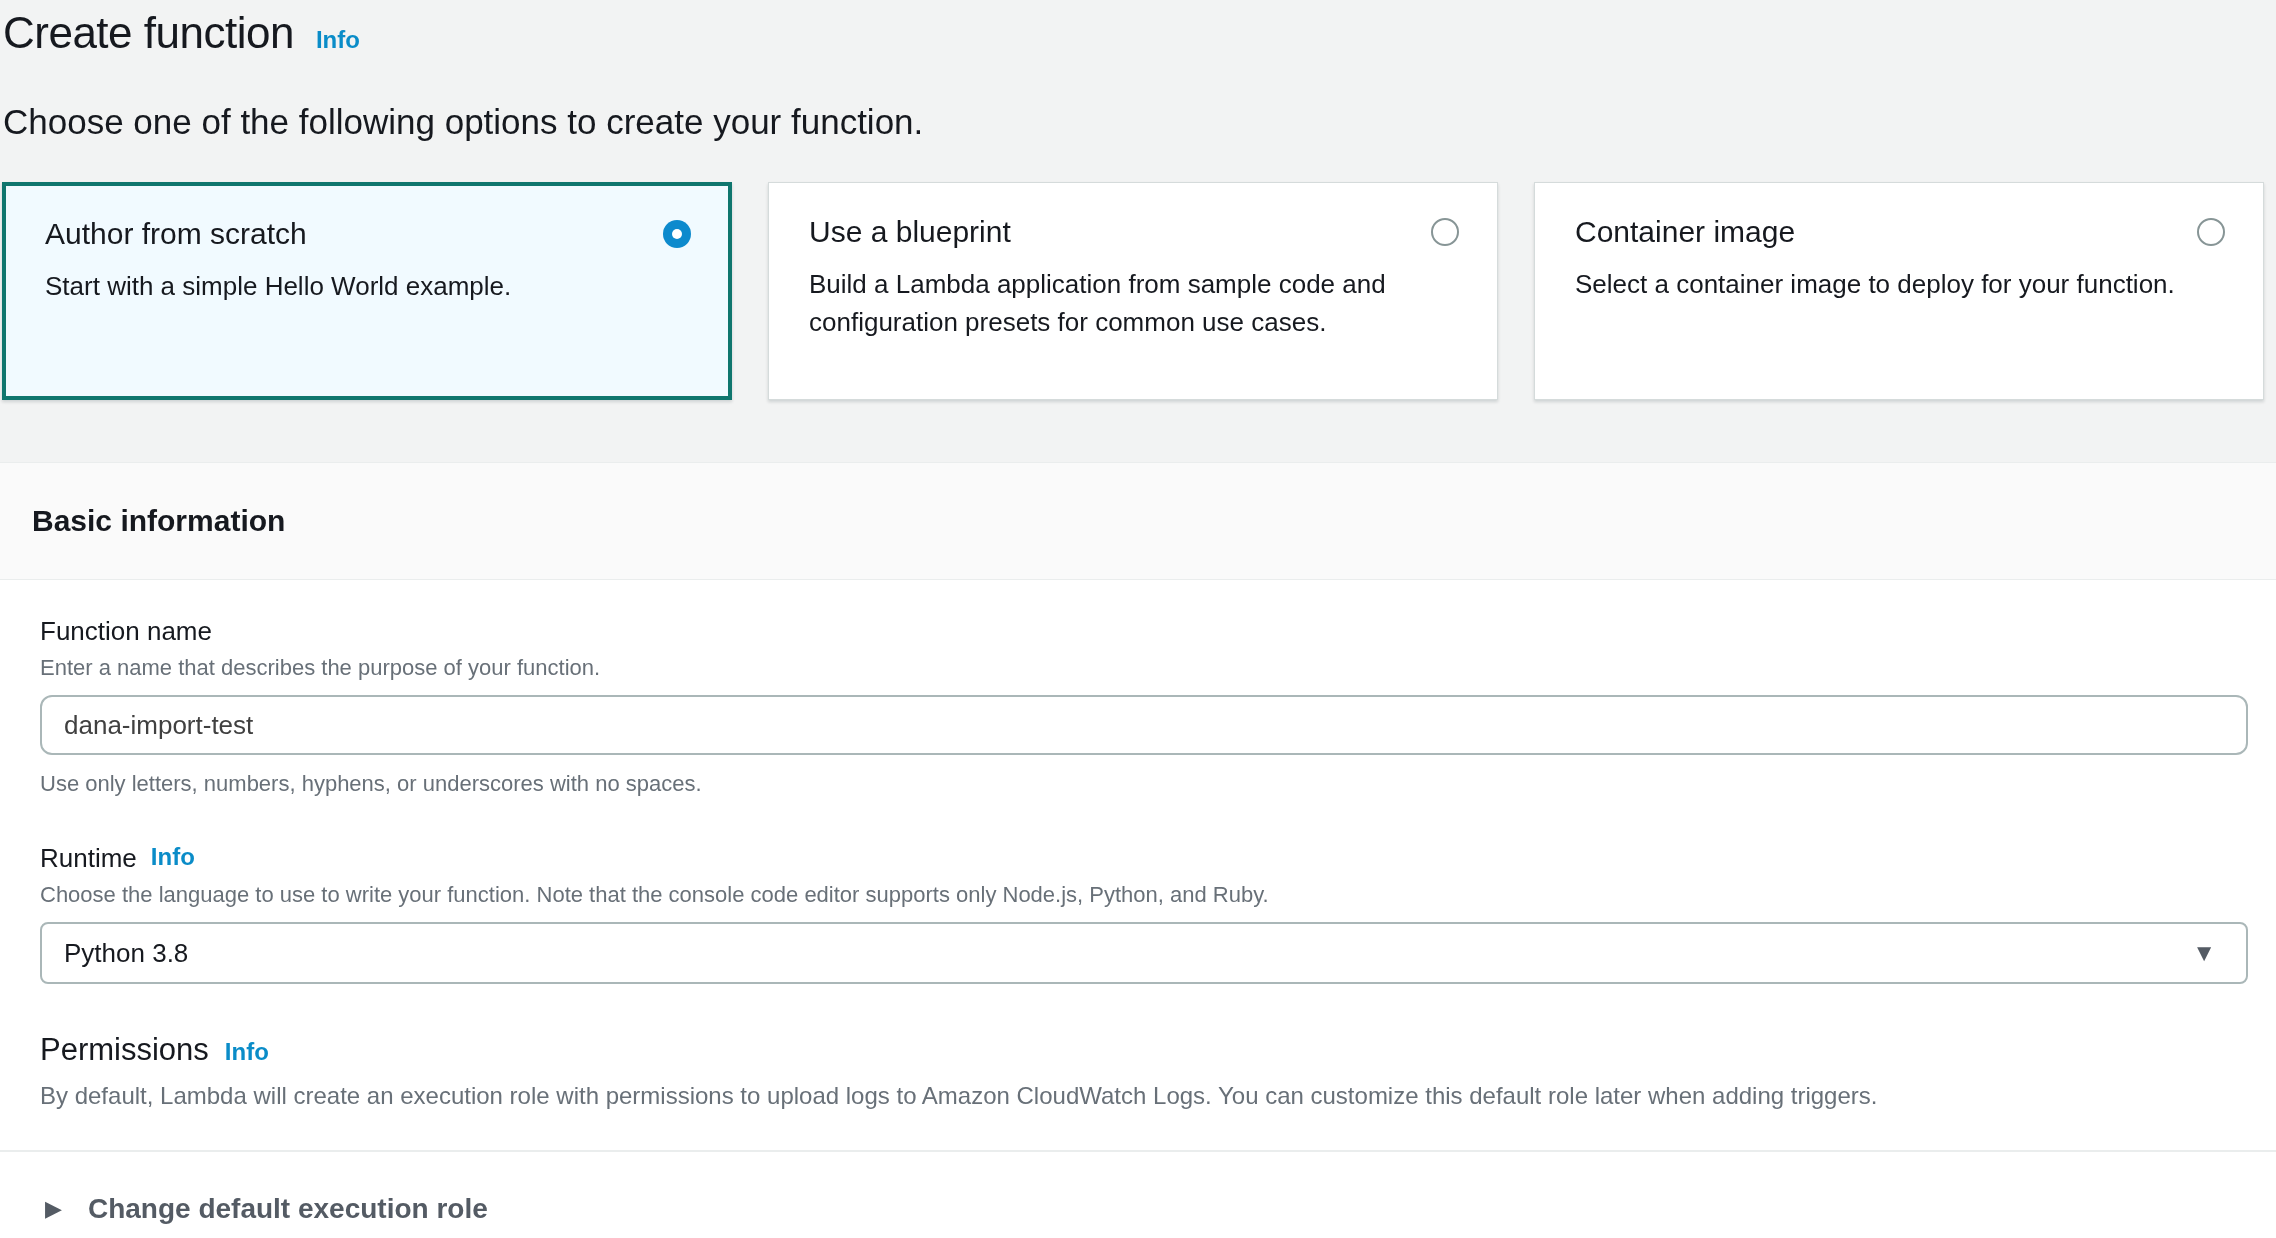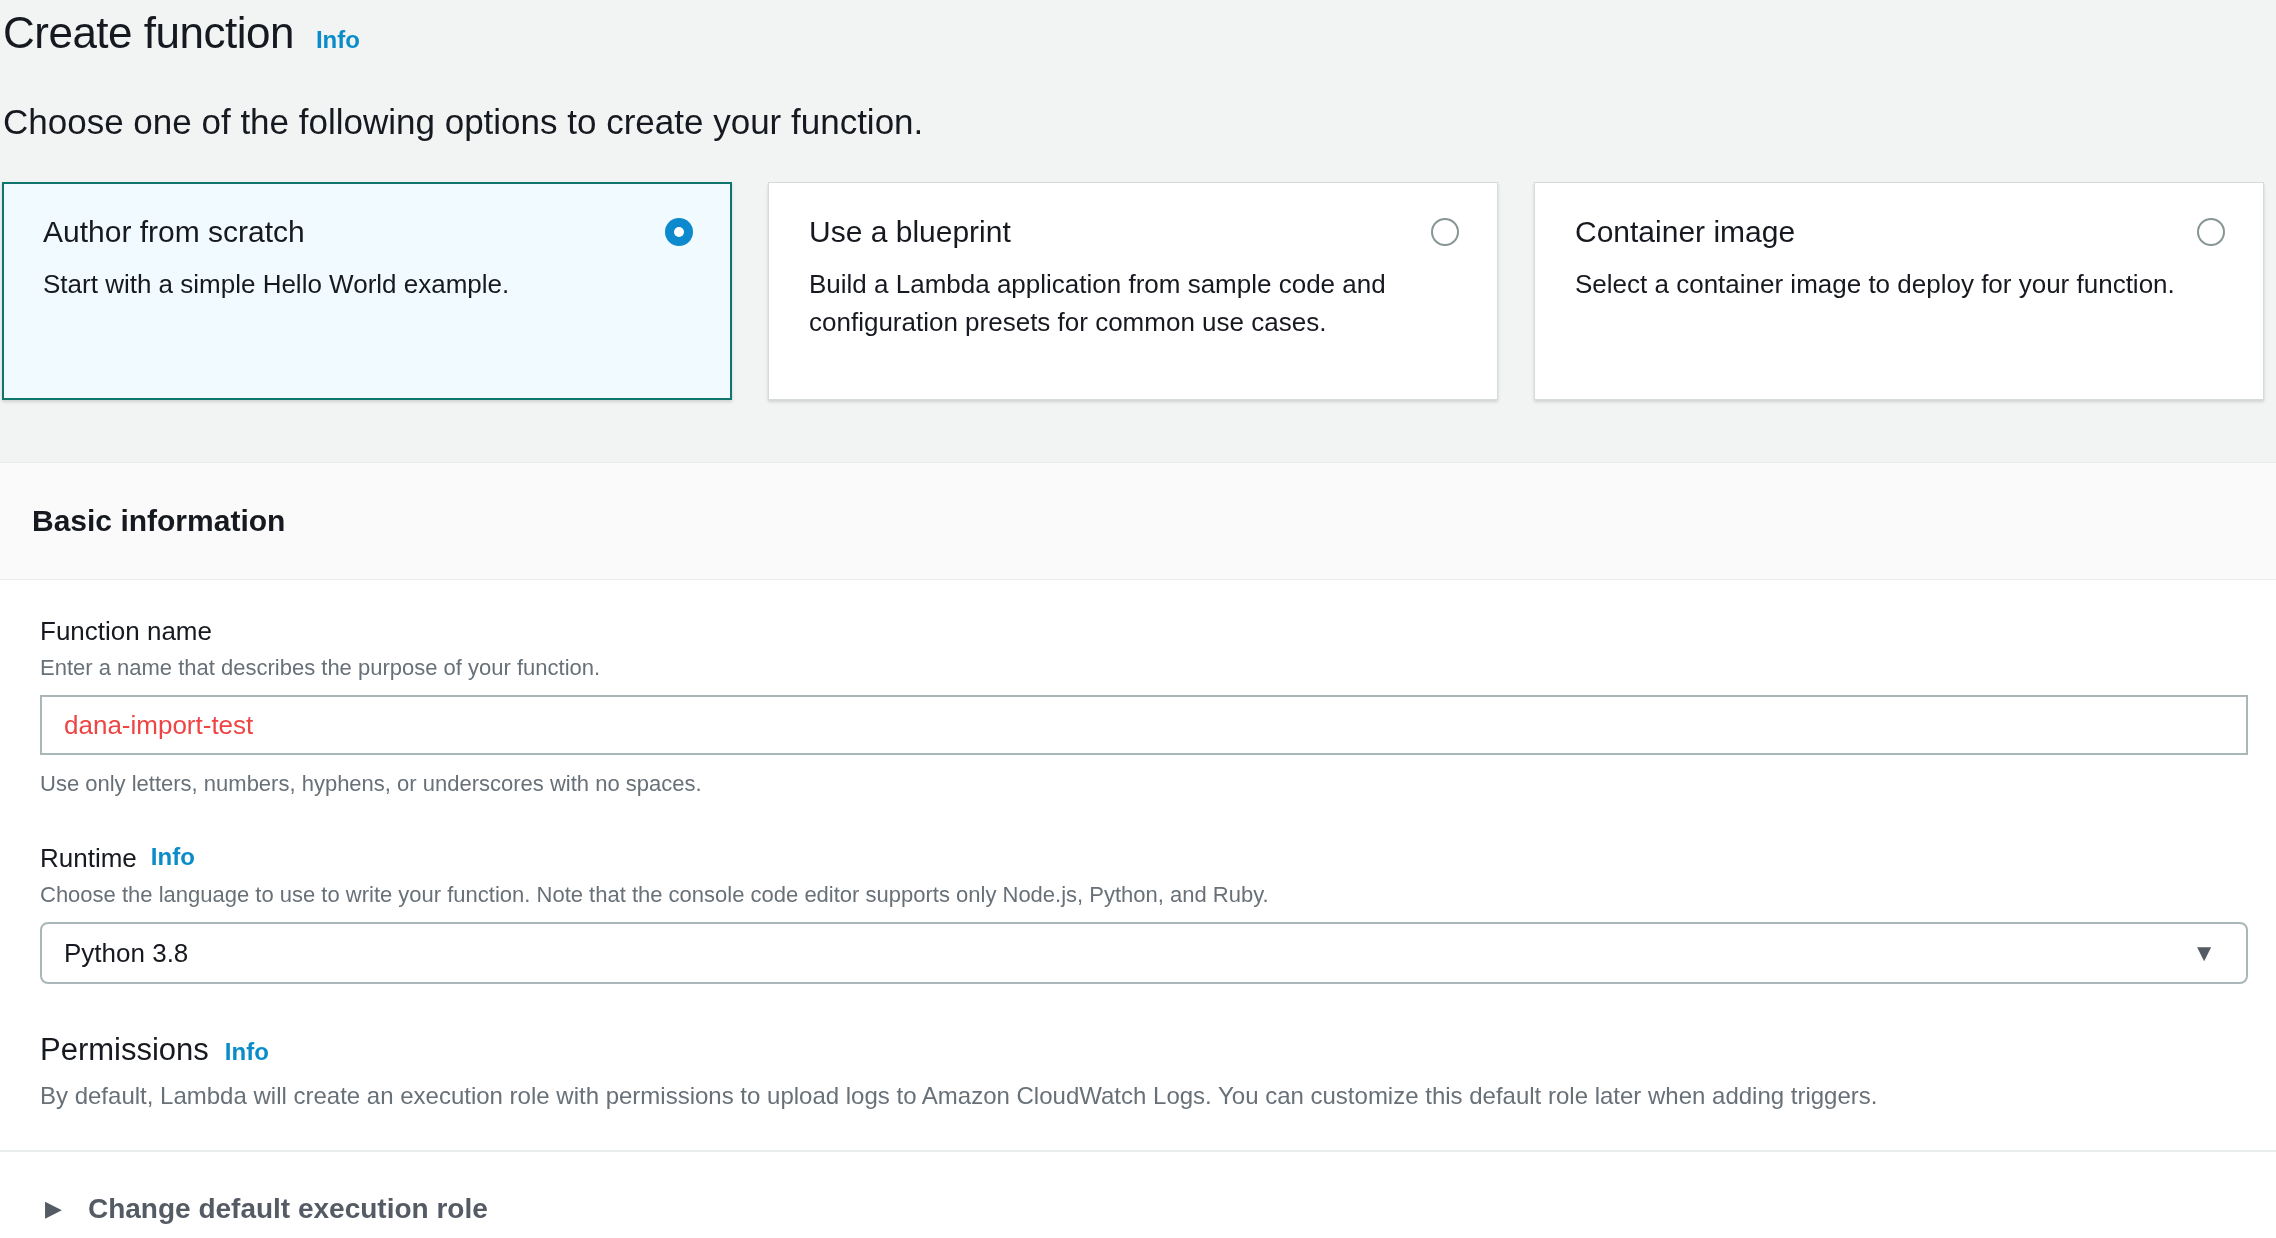--- a/index.html
+++ b/index.html
@@ -23,21 +23,21 @@
   .card {
     width:730px; height:218px;
     background:#ffffff;
     border:1px solid #d5dbdb;
     box-shadow:0 2px 3px rgba(0,28,36,0.15);
     padding:32px 38px 0 40px;
     cursor:pointer;
   }
   .card.card--selected {
     background:#f1faff;
-    border:2px solid #0f766e;
+    border:4px solid #0f766e;
     padding:31px 37px 0 39px;
   }
   .card-title-row { display:flex; align-items:center; justify-content:space-between; }
   .card-title { font-size:30px; color:#16191f; }
   .card-desc { margin-top:16px; font-size:26px; line-height:38px; color:#16191f; }
 
   .radio {
     width:28px; height:28px; border-radius:50%;
     border:2px solid #879596; background:#ffffff;
     flex:0 0 auto; position:relative;
@@ -62,23 +62,23 @@
   .panel-content { background:#ffffff; padding:36px 28px 0 40px; min-height:666px; }
 
   .field-label { font-size:26px; color:#16191f; }
   .field-label-row { display:flex; align-items:flex-start; gap:14px; }
   .field-info { font-size:24px; }
   .field-desc { margin-top:8px; font-size:22px; color:#687078; }
   .field-help { margin-top:16px; font-size:22px; color:#687078; }
 
   .text-input {
     display:block; width:100%; height:60px; margin-top:14px;
-    border:2px solid #aab7b8; border-radius:0;
+    border:2px solid #aab7b8; border-radius:12px;
     font-family:"Liberation Sans","DejaVu Sans",sans-serif;
-    font-size:26px; color:#ef4444; padding:0 22px;
+    font-size:26px; color:#404040; padding:0 22px;
     background:#ffffff; outline:none;
   }
 
   .runtime-block { margin-top:46px; }
 
   .select {
     display:flex; align-items:center; justify-content:space-between;
     height:62px; margin-top:14px;
     border:2px solid #aab7b8; border-radius:8px;
     background:#ffffff; padding:0 30px 0 22px;

